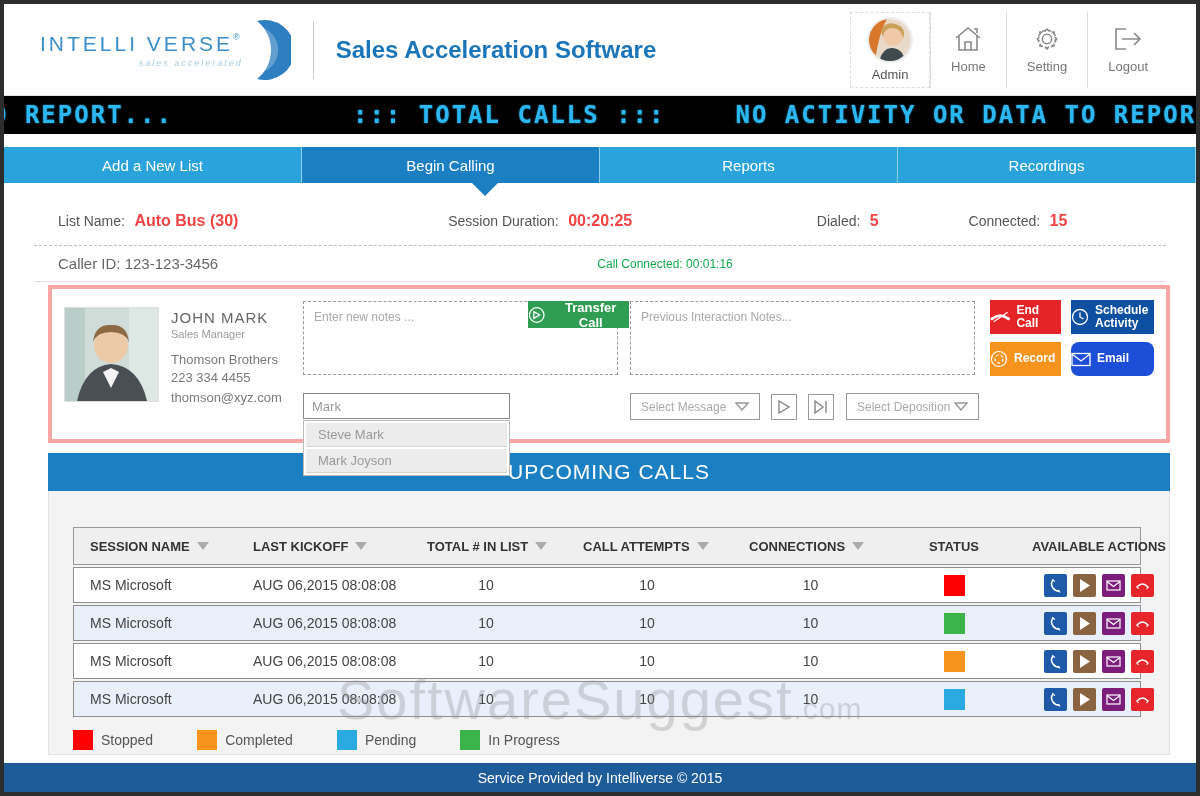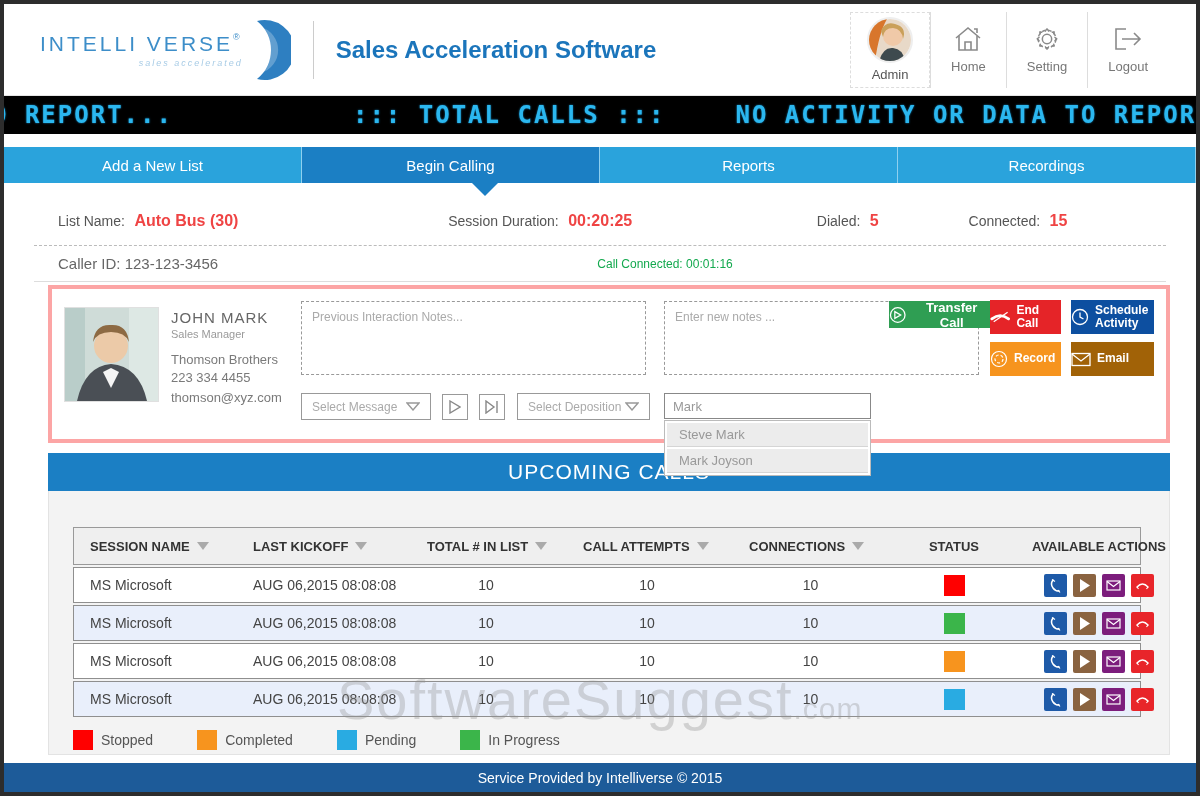--- a/index.html
+++ b/index.html
@@ -228,20 +228,40 @@
       </svg>
     </div>
     <div class="contact-info">
       <div class="contact-name">JOHN MARK</div>
       <div class="contact-role">Sales Manager</div>
       <div class="contact-company">Thomson Brothers</div>
       <div class="contact-phone">223 334 4455</div>
       <div class="contact-email">thomson@xyz.com</div>
     </div>
 
+    <div class="notes-col transfer-col">
+      <textarea class="notes-box new-notes" placeholder="Enter new notes ..." style=""></textarea>
+      <div class="controls-row">
+        <div class="transfer-wrap">
+          <input class="transfer-input" type="text" value="Mark" style="">
+          <div class="suggest-list">
+            <div class="suggest-item">Steve Mark</div>
+            <div class="suggest-item">Mark Joyson</div>
+          </div>
+        </div>
+        <button class="transfer-btn">
+          <svg width="18" height="18" viewBox="0 0 18 18" fill="none" stroke="#fff" stroke-width="1.3">
+              <circle cx="9" cy="9" r="7.5"></circle>
+              <path d="M6 5.5 L12 9 L6 12.5 Z"></path>
+            </svg>
+          <span>Transfer Call</span>
+        </button>
+      </div>
+    </div>
+
     <div class="notes-col">
       <textarea class="notes-box prev-notes" placeholder="Previous Interaction Notes..." style=""></textarea>
       <div class="controls-row">
         <div class="select-box sel-message">
           <span>Select Message</span>
           <svg width="14" height="9" viewBox="0 0 14 9" fill="none" stroke="#999" stroke-width="1.4">
               <path d="M1 1 L7 8 L13 1 Z"></path>
             </svg>
         </div>
         <div class="icon-btn">
@@ -254,40 +274,20 @@
               <path d="M1 1 L9 7 L1 13 Z"></path>
               <path d="M12 1 V13"></path>
             </svg>
         </div>
         <div class="select-box sel-disposition">
           <span>Select Deposition</span>
           <svg width="14" height="9" viewBox="0 0 14 9" fill="none" stroke="#999" stroke-width="1.4">
               <path d="M1 1 L7 8 L13 1 Z"></path>
             </svg>
         </div>
-      </div>
-    </div>
-
-    <div class="notes-col transfer-col">
-      <textarea class="notes-box new-notes" placeholder="Enter new notes ..." style=""></textarea>
-      <div class="controls-row">
-        <div class="transfer-wrap">
-          <input class="transfer-input" type="text" value="Mark" style="">
-          <div class="suggest-list">
-            <div class="suggest-item">Steve Mark</div>
-            <div class="suggest-item">Mark Joyson</div>
-          </div>
-        </div>
-        <button class="transfer-btn">
-          <svg width="18" height="18" viewBox="0 0 18 18" fill="none" stroke="#fff" stroke-width="1.3">
-              <circle cx="9" cy="9" r="7.5"></circle>
-              <path d="M6 5.5 L12 9 L6 12.5 Z"></path>
-            </svg>
-          <span>Transfer Call</span>
-        </button>
       </div>
     </div>
 
     <div class="action-btns">
       <button class="abtn abtn-end" style="background-color: rgb(229, 36, 40);">
         <svg width="22" height="16" viewBox="0 0 22 16" fill="none" stroke="#fff" stroke-width="1.5">
           <path d="M2 10 Q11 3 20 10" stroke-width="3" stroke-linecap="round"></path>
           <path d="M4 13 L19 3" stroke-width="1.3"></path>
         </svg>
         <span>End Call</span>
@@ -299,21 +299,21 @@
           </svg>
         <span><span>Schedule</span><br><span>Activity</span></span>
       </button>
       <button class="abtn abtn-record" style="background-color: rgb(246, 148, 30);">
         <svg width="18" height="18" viewBox="0 0 18 18" fill="none" stroke="#fff" stroke-width="1.2">
             <circle cx="9" cy="9" r="7.5"></circle>
             <circle cx="9" cy="9" r="4" stroke-dasharray="3 2"></circle>
           </svg>
         <span>Record</span>
       </button>
-      <button class="abtn abtn-email" style="background-color: #a16207;">
+      <button class="abtn abtn-email" style="background-color: #1d4ed8; border-radius: 8px;">
         <svg width="20" height="15" viewBox="0 0 20 15" fill="none" stroke="#fff" stroke-width="1.3">
             <rect x="1" y="1.5" width="18" height="12"></rect>
             <path d="M1 2 L10 9 L19 2"></path>
           </svg>
         <span>Email</span>
       </button>
     </div>
   </div>
 
   <div class="upcoming-banner">UPCOMING CALLS</div>

